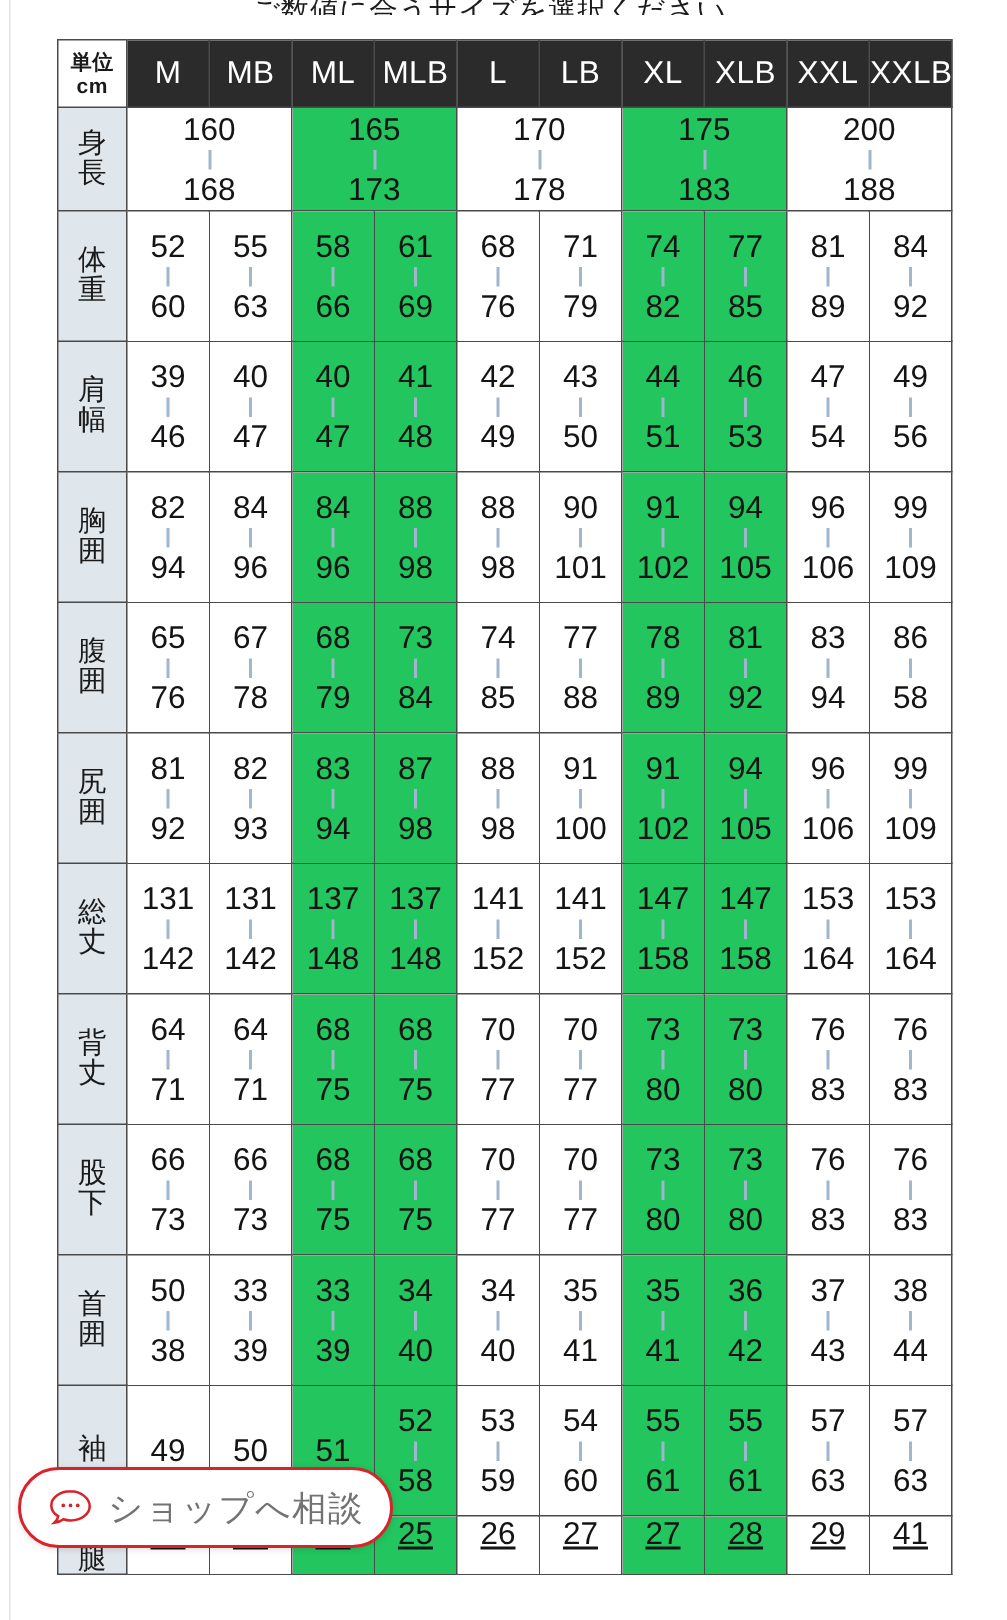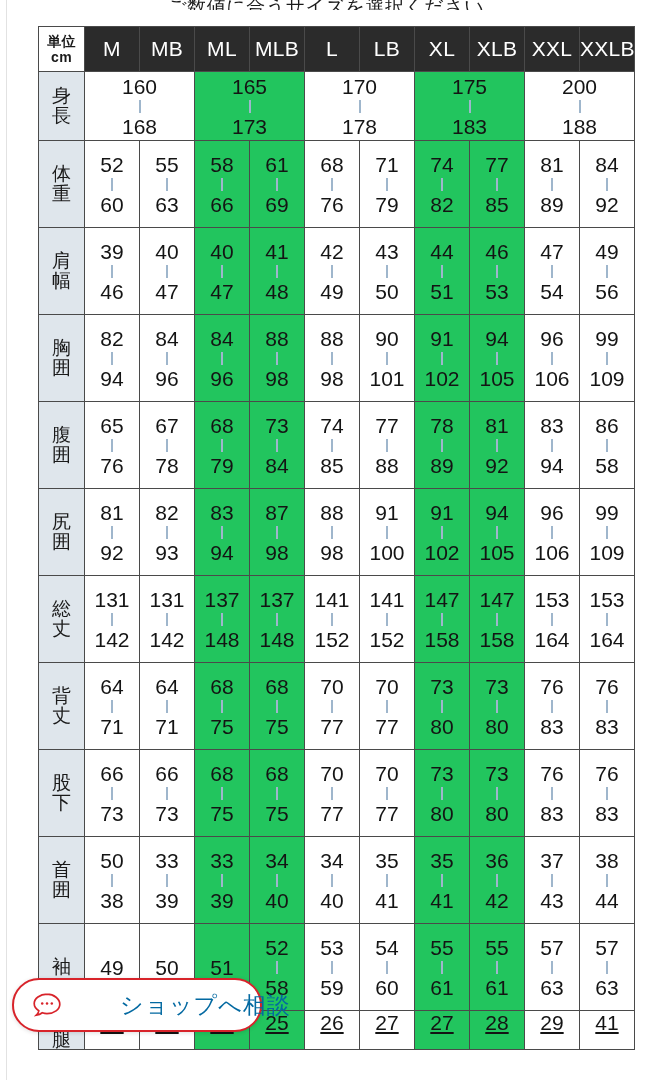--- a/index.html
+++ b/index.html
@@ -156,25 +156,24 @@
     box-sizing: border-box;
     box-shadow: 0 1px 4px rgba(0,0,0,0.13);
   }
   .chat-fab .bubble-icon {
     width: 30px;
     height: 26px;
     flex: 0 0 auto;
     display: block;
   }
   .chat-fab .fab-label {
-    color: #0369a1;
+    color: #737373;
     font-size: 23px;
     letter-spacing: 1px;
     white-space: nowrap;
-    margin-left: 48px;
   }
 </style>
 </head>
 <body>
 
 <div class="page">
 
   <div class="left-edge"></div>
 
   <div class="top-caption">ご数値に合うサイズを選択ください。</div>

